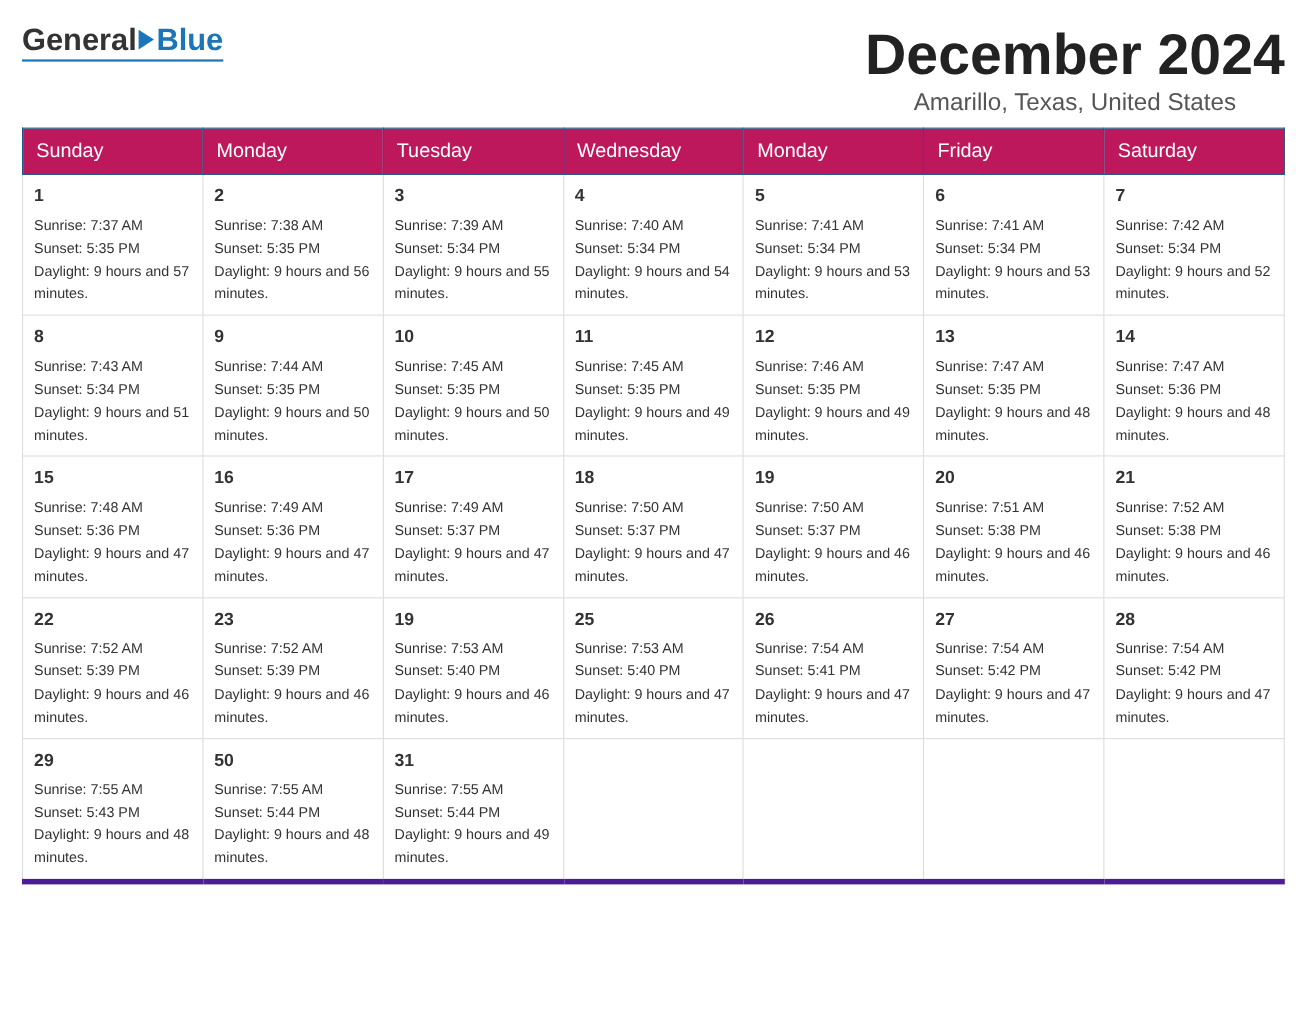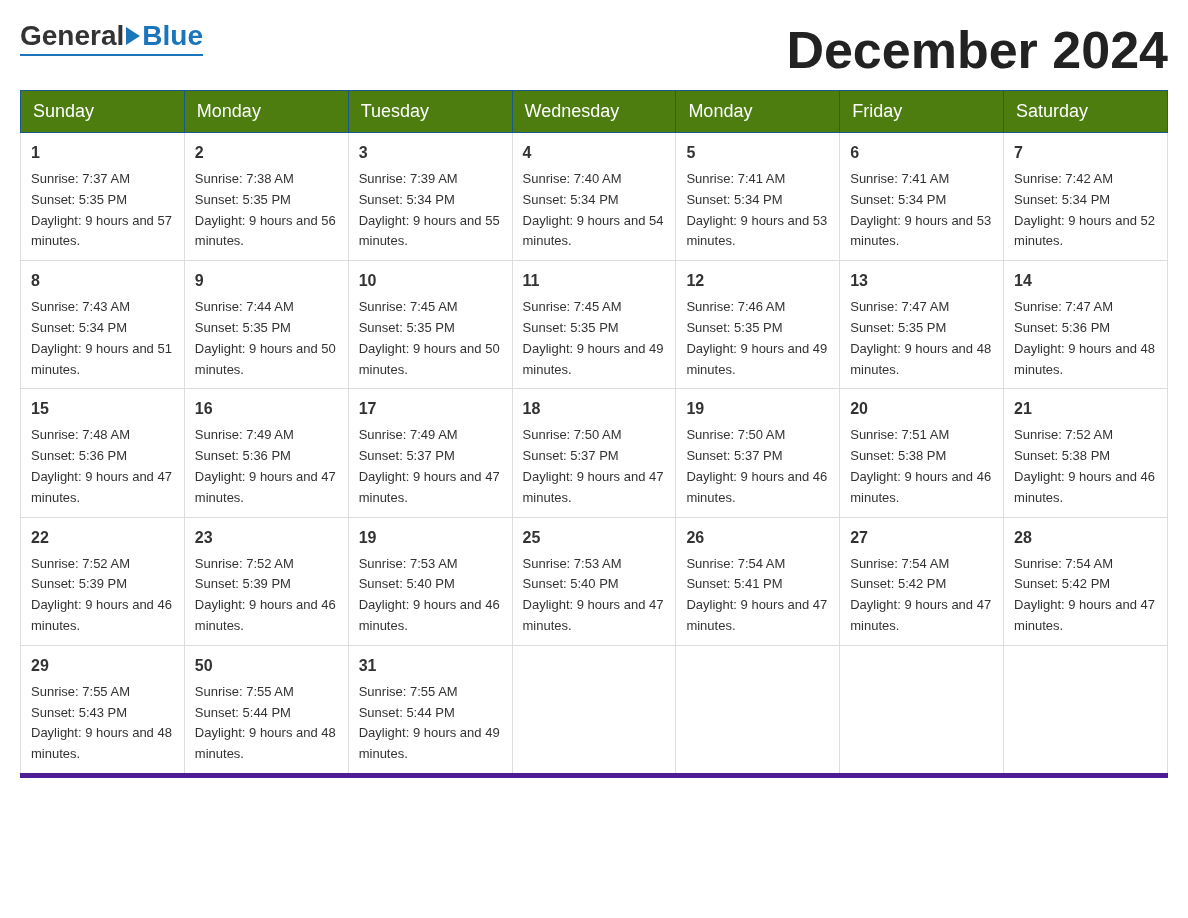--- a/index.html
+++ b/index.html
@@ -54,21 +54,21 @@
     .location {
       font-size: 22px;
       color: #555;
     }
     .calendar {
       width: 100%;
       border-collapse: collapse;
       border: 1px solid #ccc;
     }
     .calendar th {
-      background-color: #4d7c0f;
+      background-color: #be185d;
       color: #fff;
       text-align: left;
       padding: 10px 12px;
       font-size: 18px;
       font-weight: normal;
       border: 1px solid #1a5a8a;
     }
     .calendar td {
       vertical-align: top;
       padding: 8px 10px;
@@ -109,20 +109,21 @@
   <div class="logo">
     <div class="logo-text">
       <span class="logo-general">General</span>
       <span class="logo-arrow"></span>
       <span class="logo-blue">Blue</span>
     </div>
     <div class="logo-divider"></div>
   </div>
   <div class="title-section">
     <div class="month-title">December 2024</div>
+    <div class="location">Amarillo, Texas, United States</div>
   </div>
 </div>
 
 <table class="calendar">
   <thead>
     <tr>
       <th>Sunday</th>
       <th>Monday</th>
       <th>Tuesday</th>
       <th>Wednesday</th>

